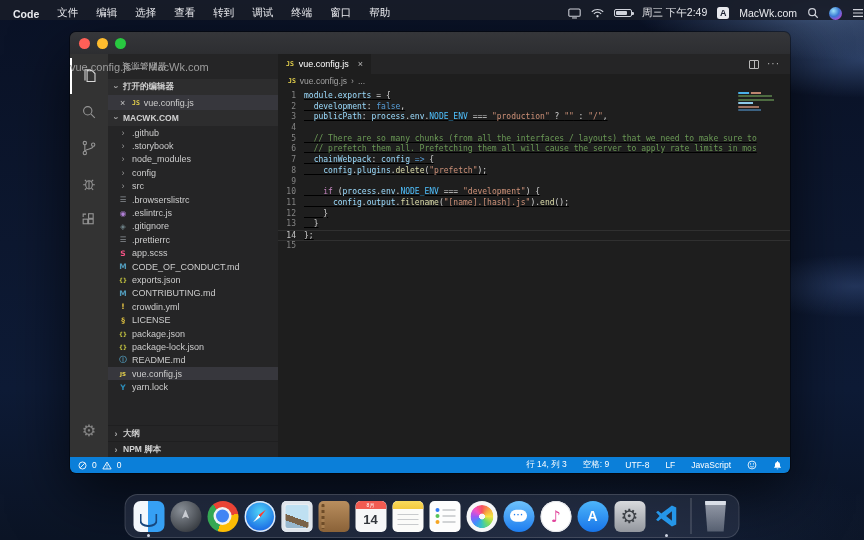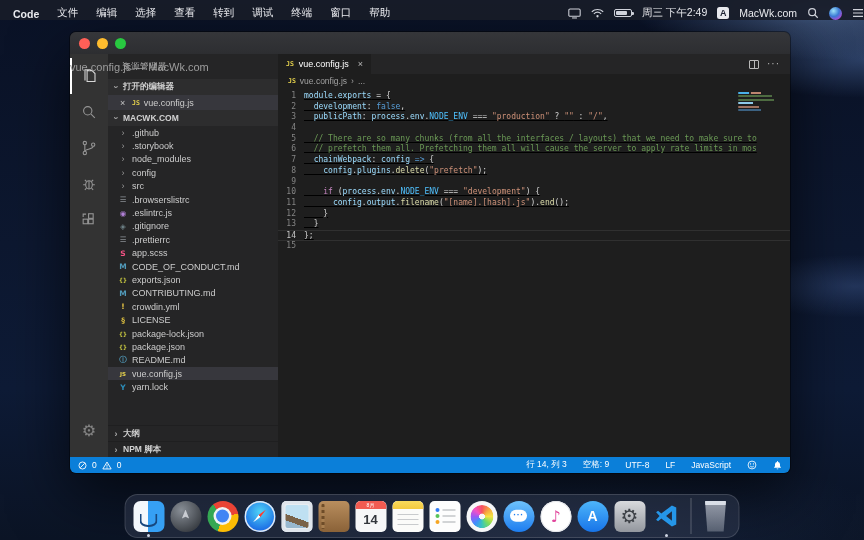--- a/index.html
+++ b/index.html
@@ -326,25 +326,25 @@
           <div class="tree-row">
             <span class="ficon" style="color: rgb(232, 197, 69);">!</span>
             <span>crowdin.yml</span>
           </div>
           <div class="tree-row">
             <span class="ficon" style="color: rgb(212, 184, 62);">§</span>
             <span>LICENSE</span>
           </div>
           <div class="tree-row">
             <span class="ficon" style="color: rgb(203, 203, 65); font-size: 5.5px;">{}</span>
+            <span>package.json</span>
+          </div>
+          <div class="tree-row">
+            <span class="ficon" style="color: rgb(203, 203, 65); font-size: 5.5px;">{}</span>
             <span>package-lock.json</span>
-          </div>
-          <div class="tree-row">
-            <span class="ficon" style="color: rgb(203, 203, 65); font-size: 5.5px;">{}</span>
-            <span>package.json</span>
           </div>
           <div class="tree-row">
             <span class="ficon" style="color: rgb(81, 154, 186);">ⓘ</span>
             <span>README.md</span>
           </div>
           <div class="tree-row sel">
             <span class="ficon" style="color: rgb(232, 212, 77); font-size: 5.5px;">JS</span>
             <span>vue.config.js</span>
           </div>
           <div class="tree-row">

